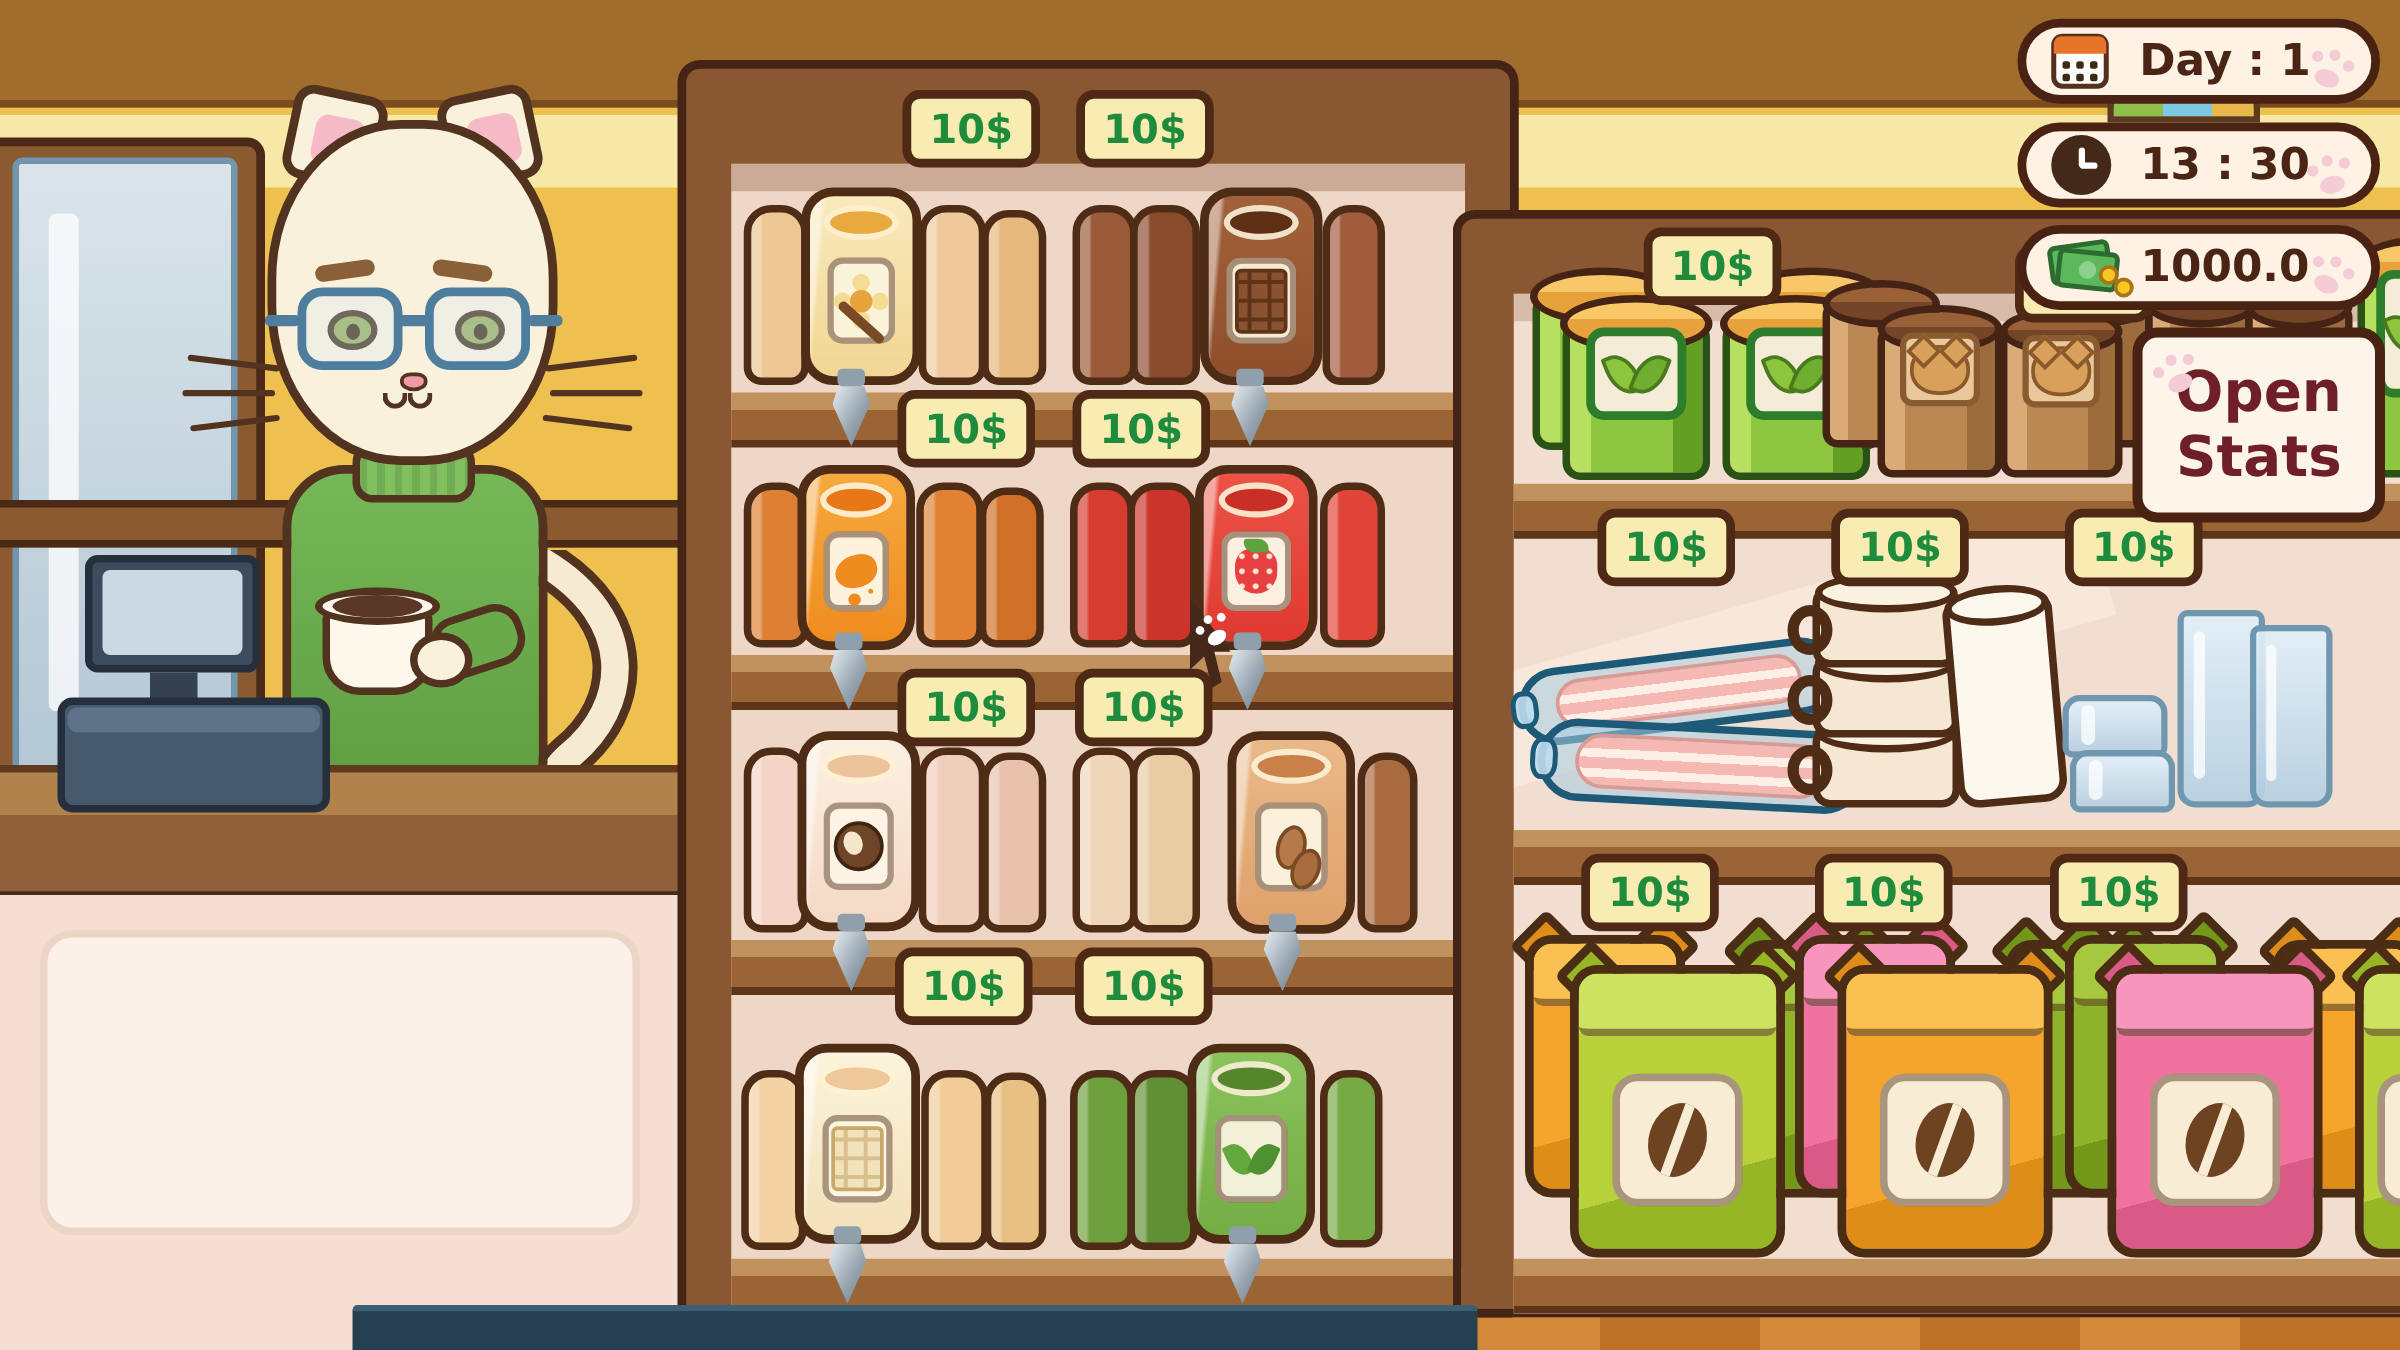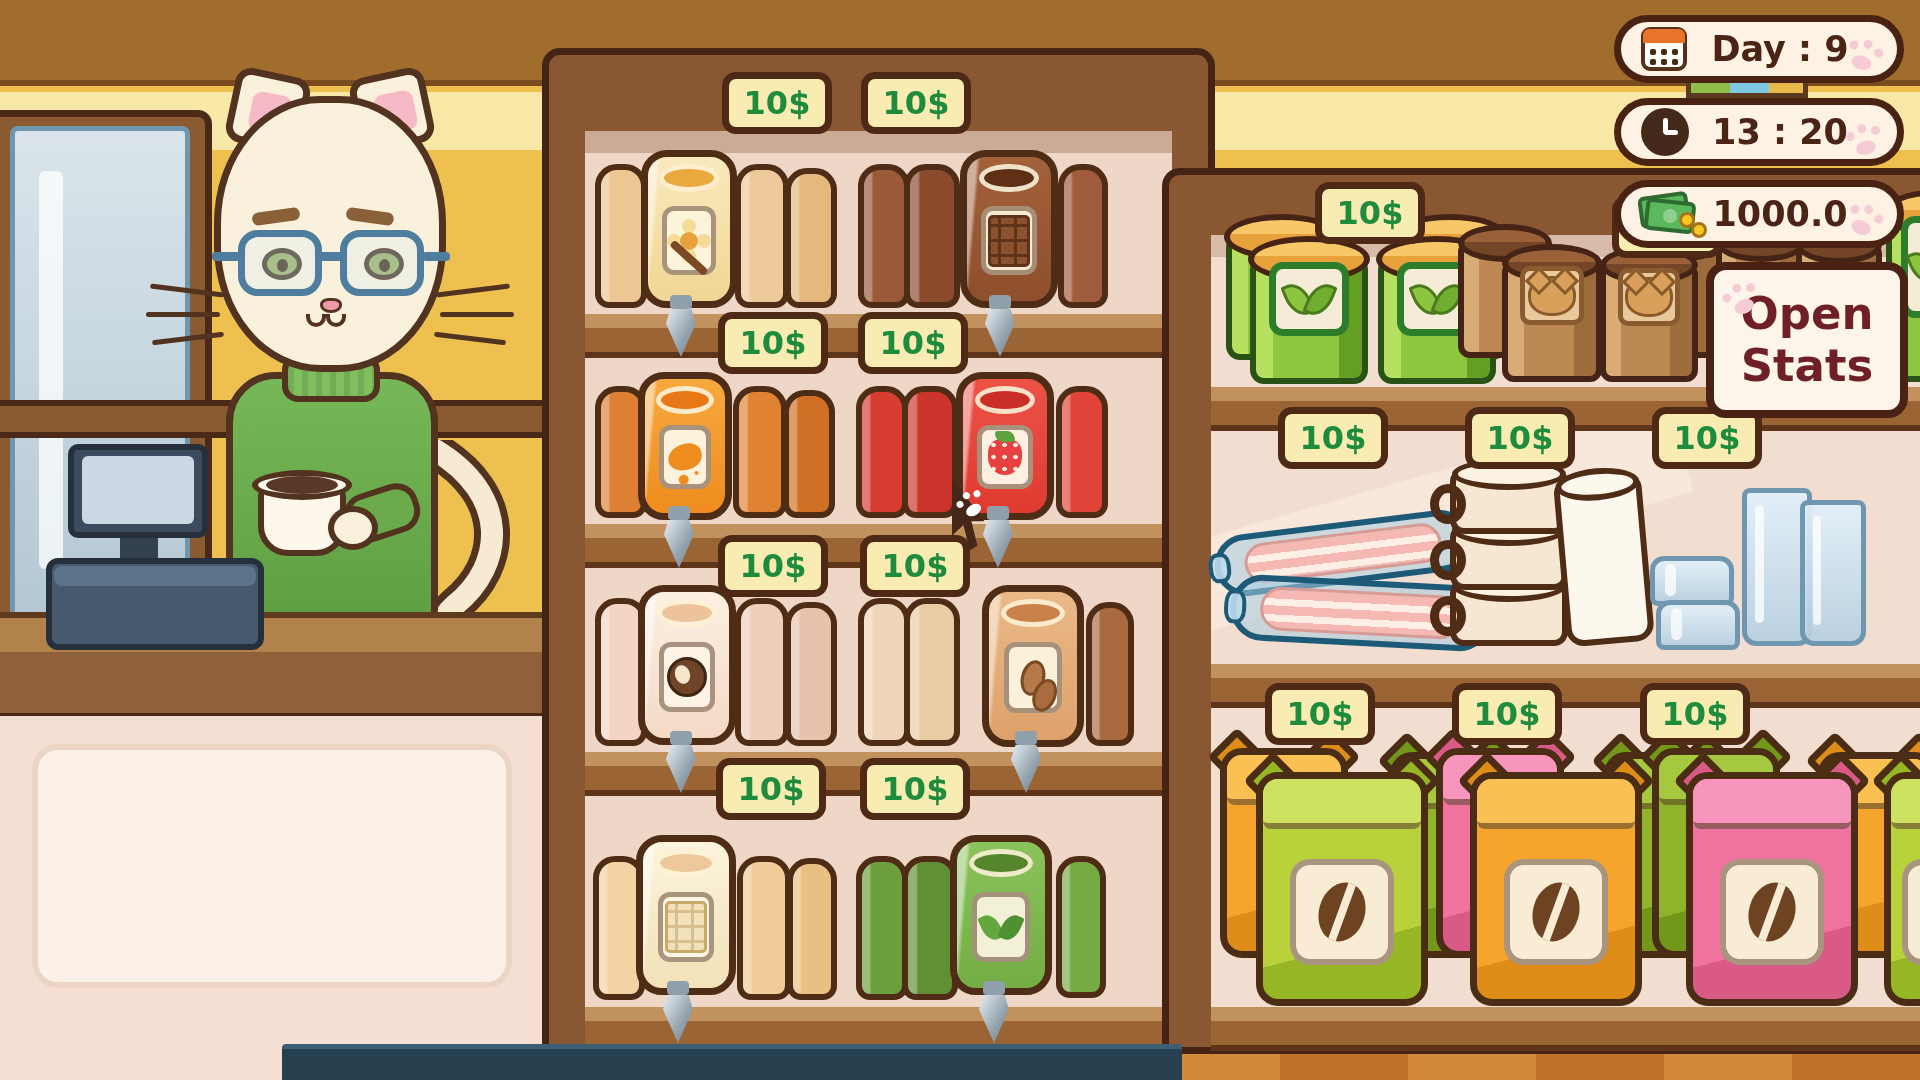--- a/index.html
+++ b/index.html
@@ -506,28 +506,28 @@
       <div class="tag" style="left: 1640px; top: 683px;">10$</div>
     </div>
 
   <div class="abs mat"></div>
 
   <div>
     <div class="pill" style="left:1614px;top:15px;">
       <span class="pill-ic">
           <i class="cal"></i>
         </span>
-      <span class="pill-label">Day : 9</span>
+      <span class="pill-label">Day : 1</span>
       <span class="paw" style="right:16px;top:18px;transform:rotate(18deg);"></span>
     </div>
     <div class="pill" style="left:1614px;top:98px;">
       <span class="pill-ic">
           <i class="clk"></i>
         </span>
-      <span class="pill-label">13 : 20</span>
+      <span class="pill-label">13 : 30</span>
       <span class="paw" style="right:16px;top:20px;transform:rotate(-14deg);"></span>
     </div>
     <div class="pill" style="left:1614px;top:180px;">
       <span class="pill-ic">
         <i class="bill b1"></i>
           <i class="bill b2"></i>
           <i class="coin c1"></i>
           <i class="coin c2"></i>
       </span>
       <span class="pill-label">1000.0</span>

